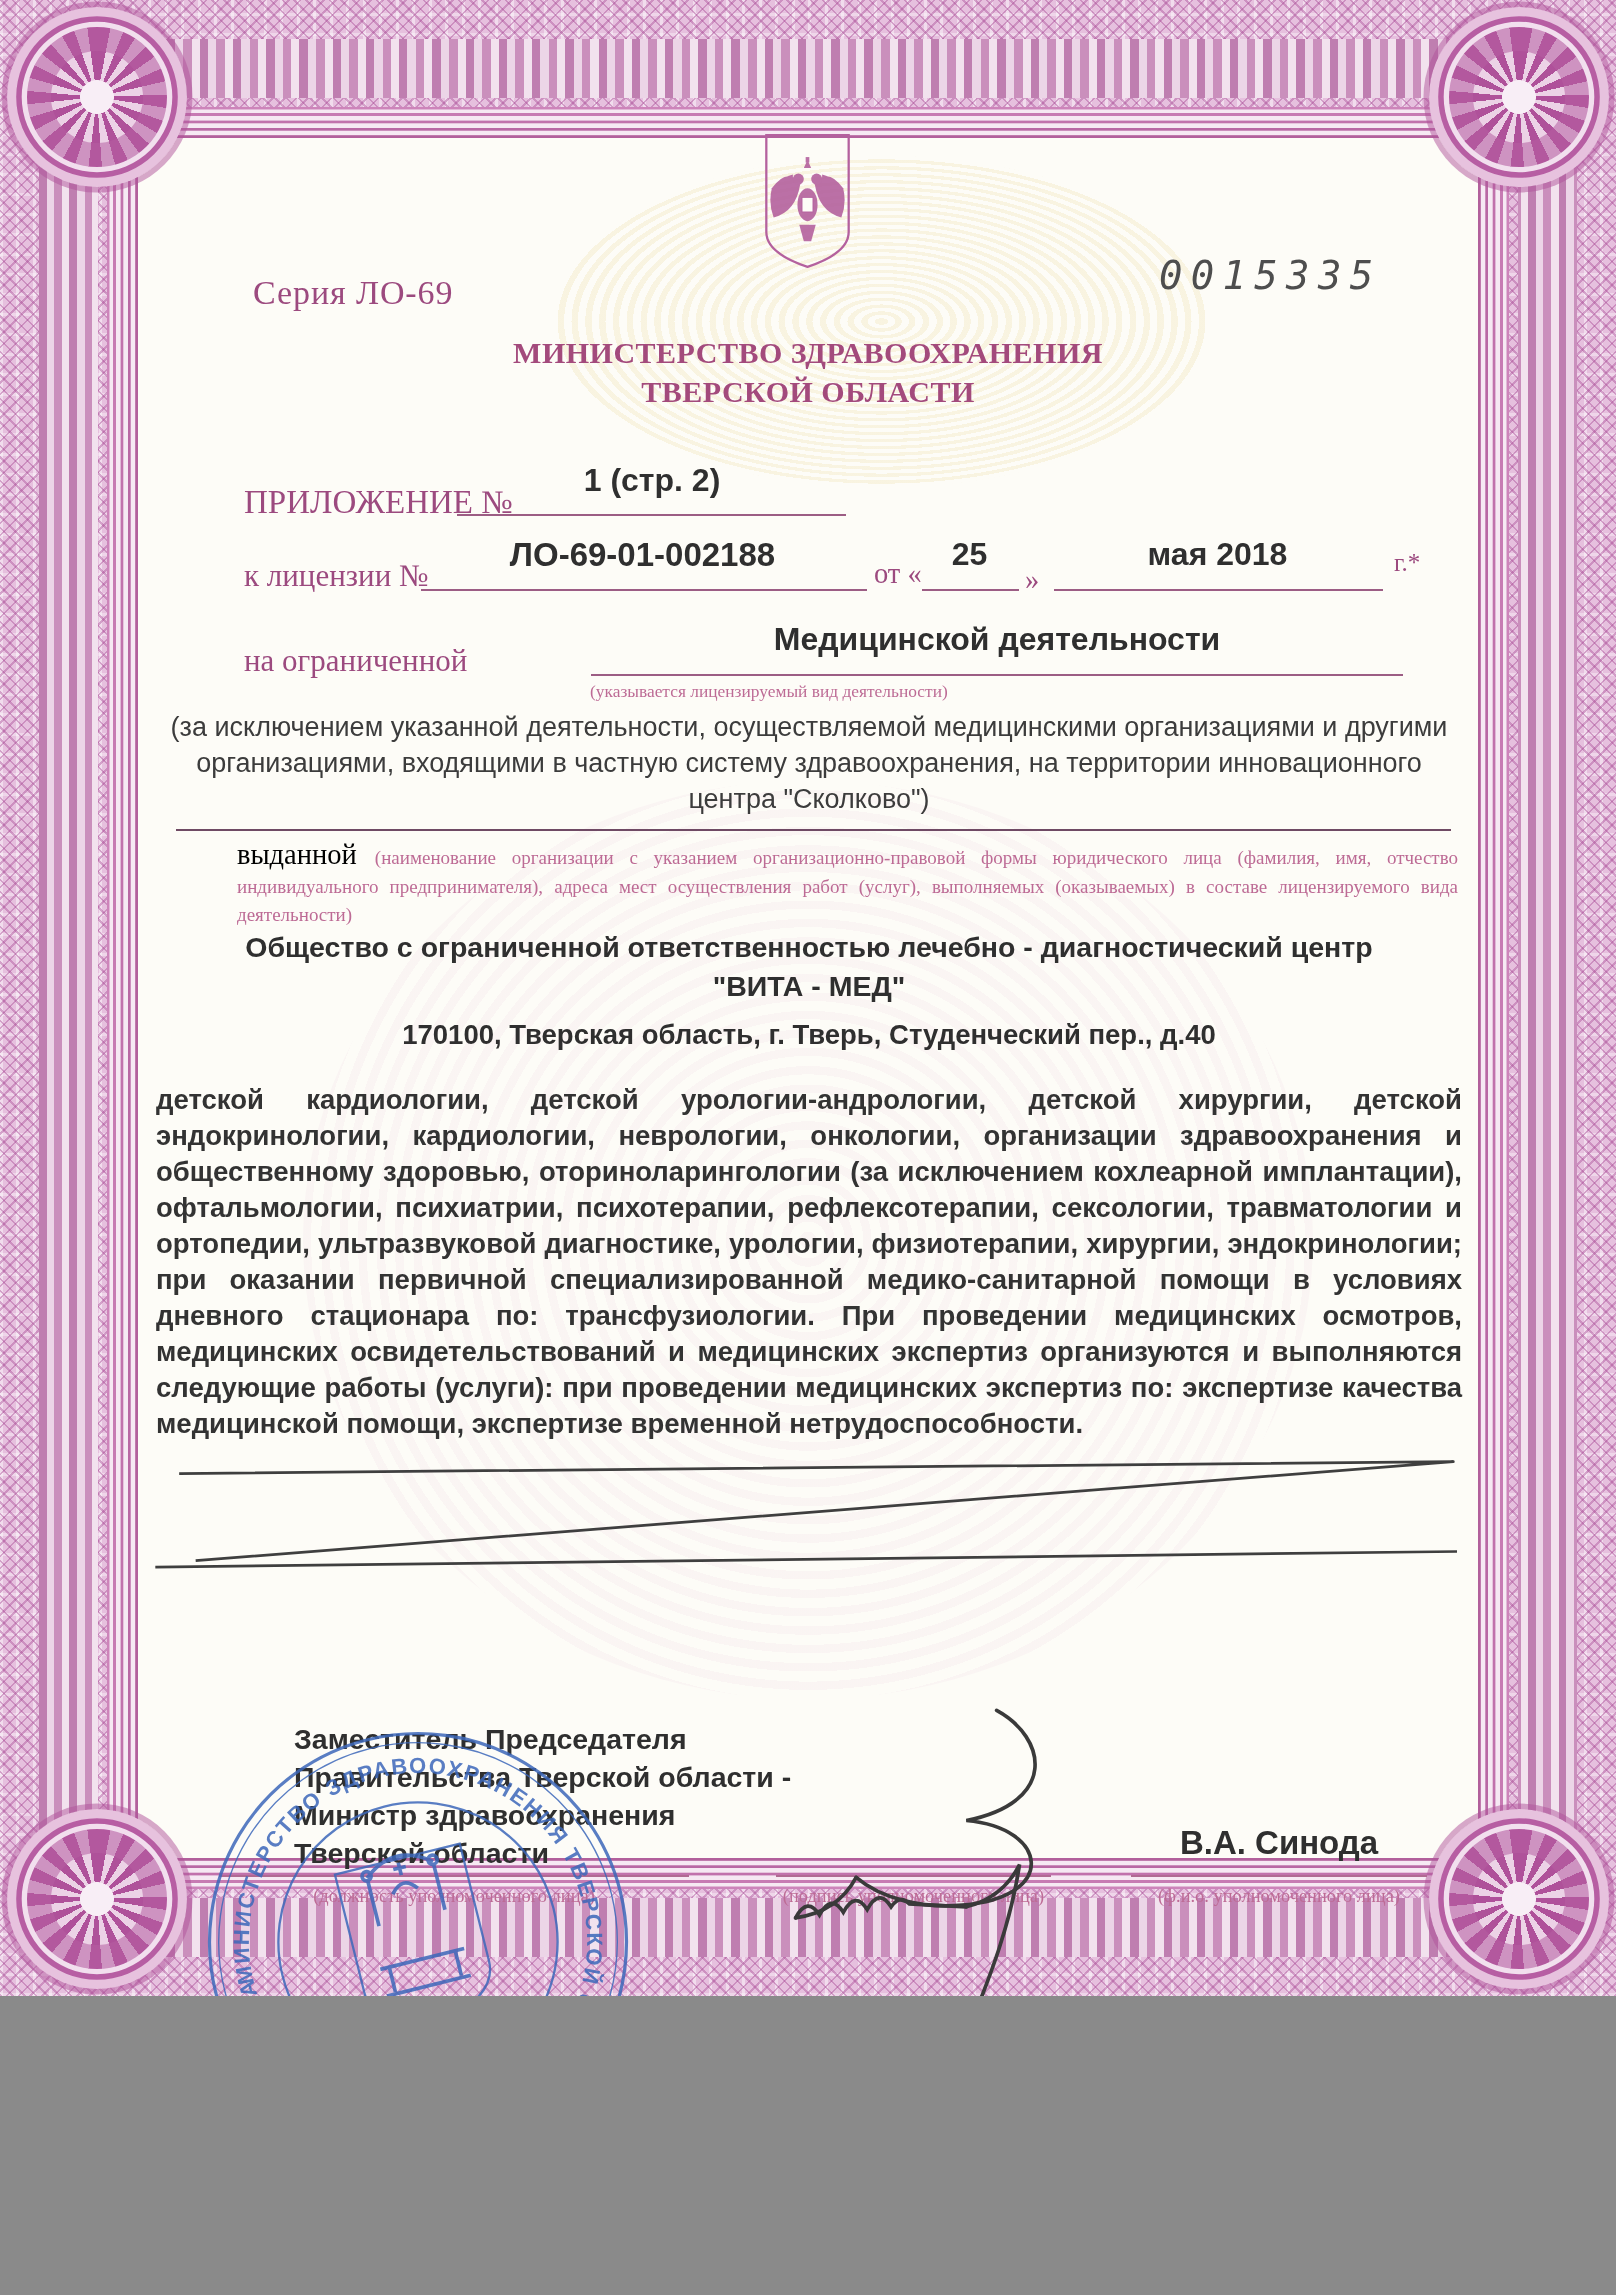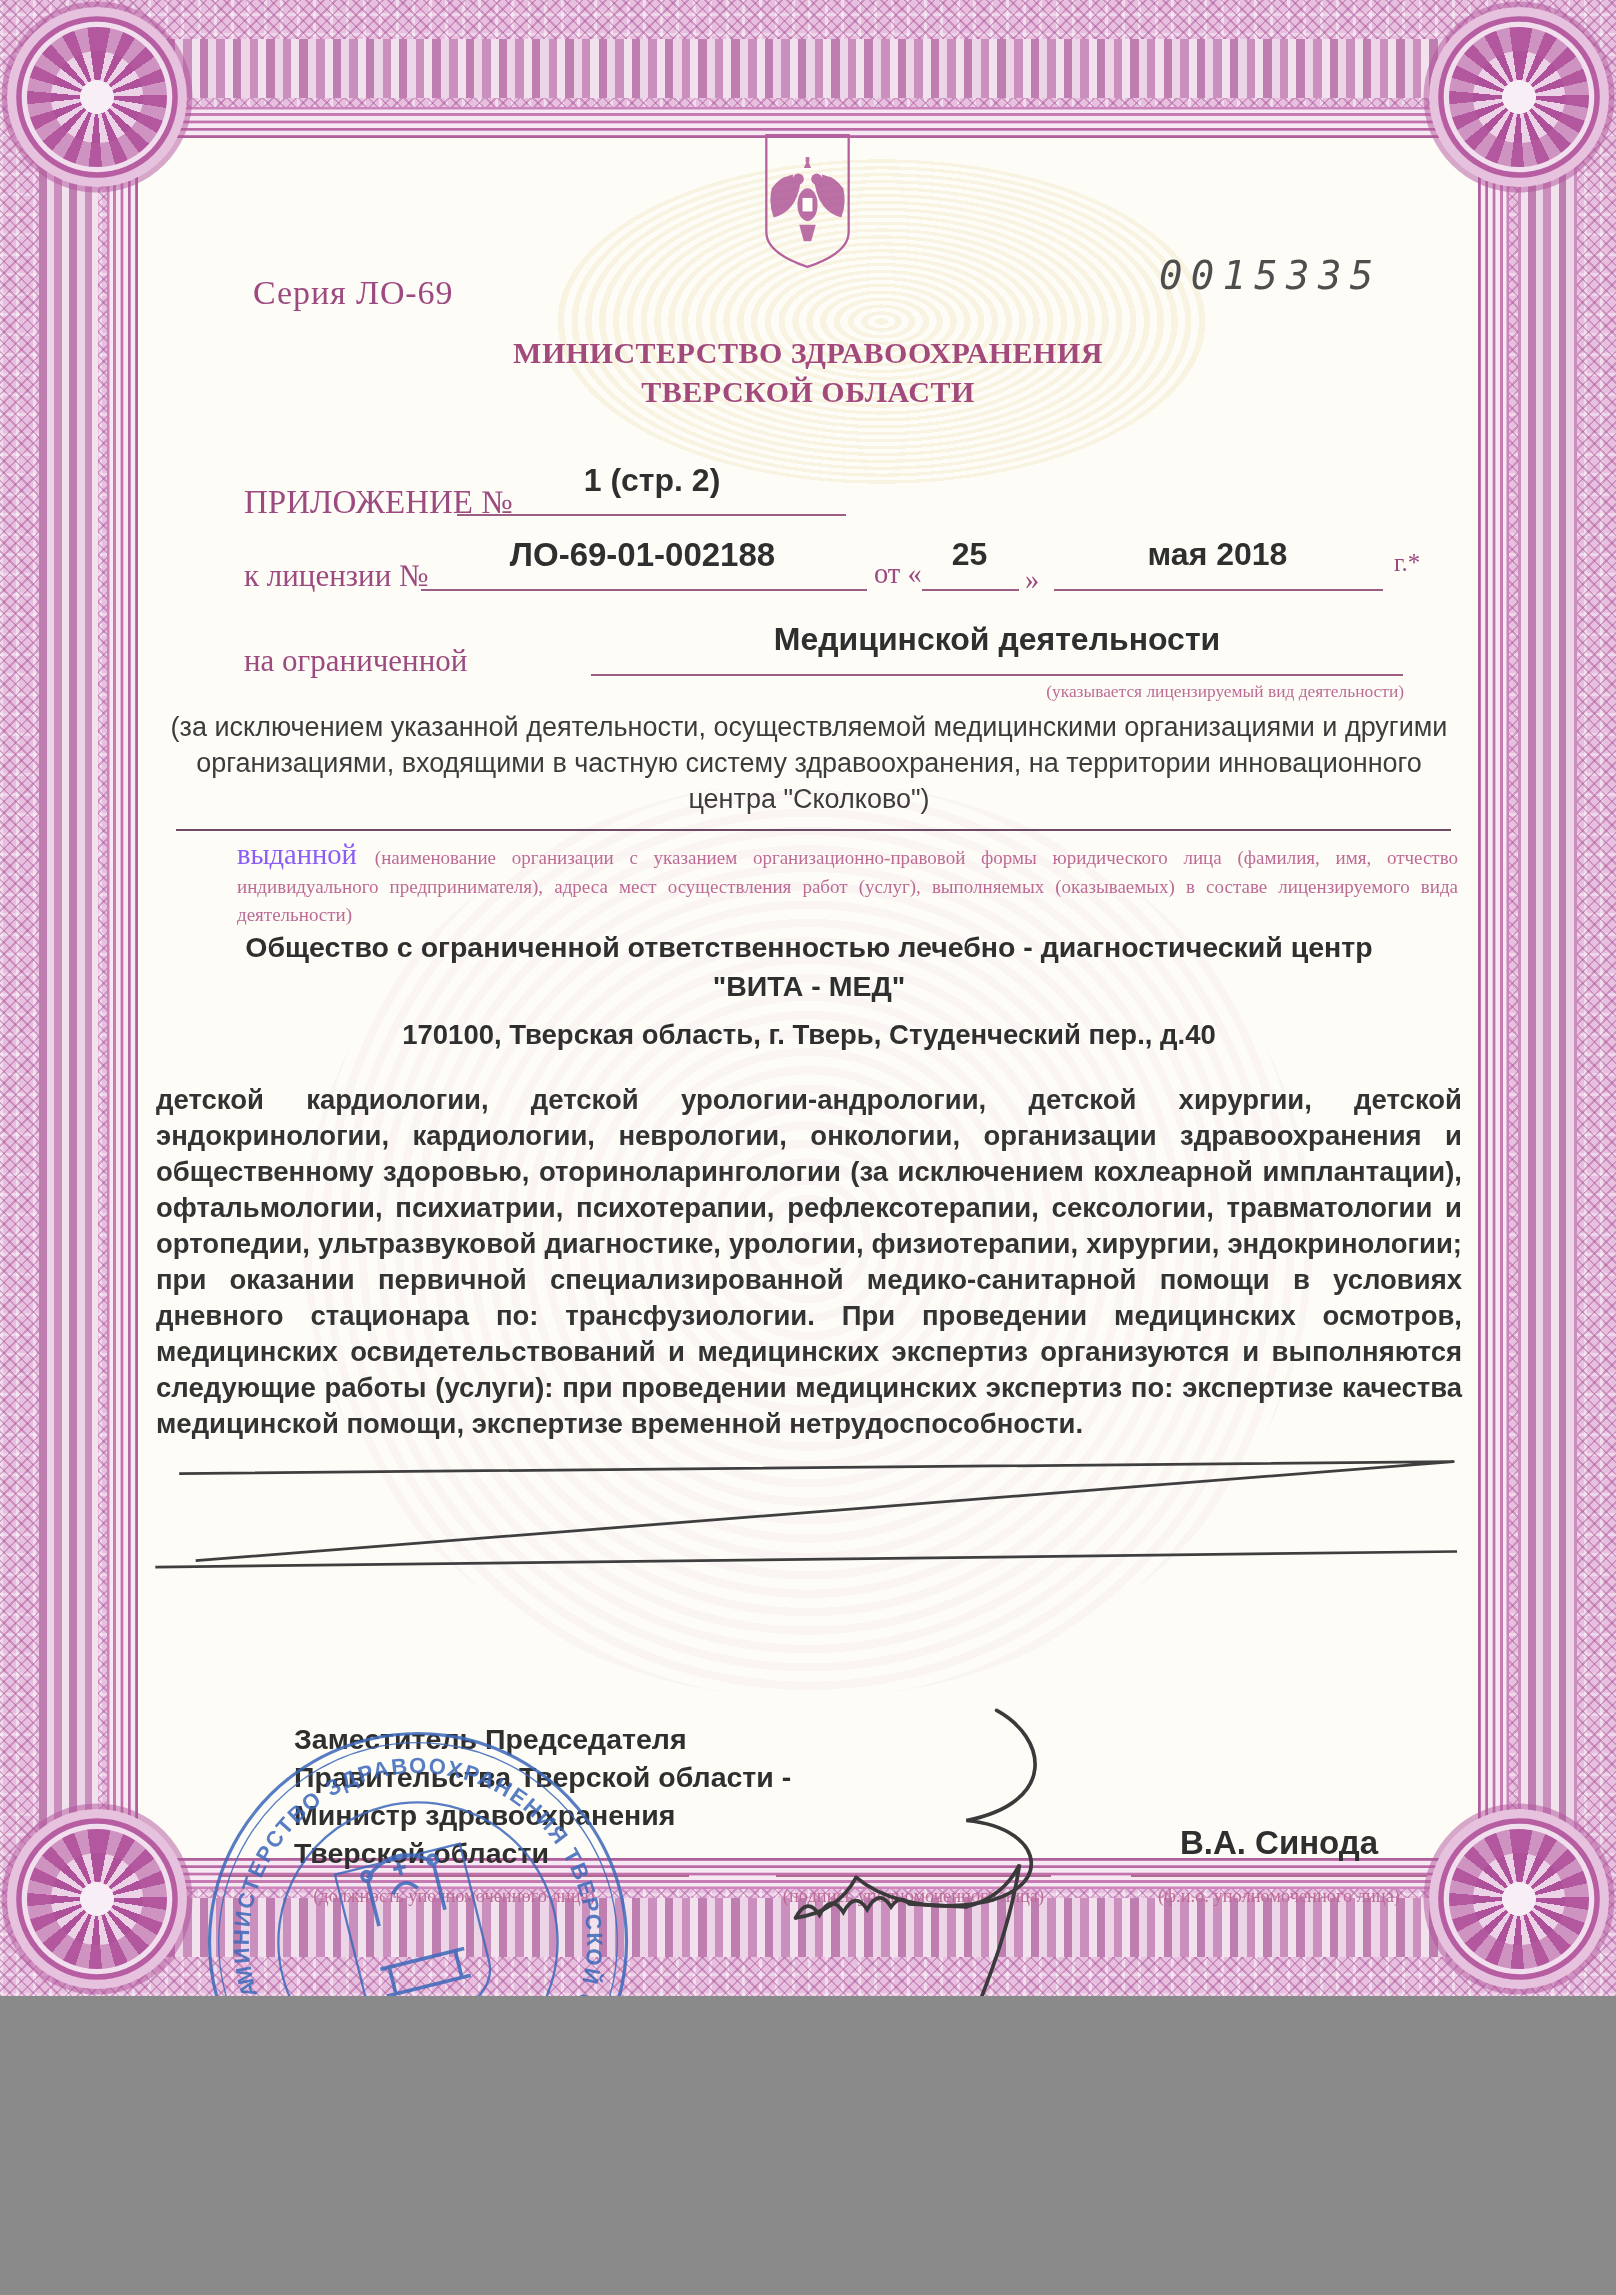--- a/index.html
+++ b/index.html
@@ -74,25 +74,25 @@
   .val-annex{left:459px;top:462px;width:386px;text-align:center;font-size:32px;}
   .lbl-lic{left:244px;top:558px;font-size:31px;}
   .val-lic{left:422px;top:536px;width:441px;text-align:center;font-size:33px;}
   .lbl-ot{left:874px;top:558px;font-size:28.5px;}
   .val-day{left:920px;top:536px;width:99px;text-align:center;font-size:32px;}
   .q-close{left:1025px;top:564px;font-size:28.5px;}
   .val-month{left:1054px;top:536px;width:327px;text-align:center;font-size:32px;}
   .lbl-g{left:1394px;top:549px;font-size:25px;}
   .lbl-act{left:244px;top:643px;font-size:31px;}
   .val-act{left:590px;top:621px;width:814px;text-align:center;font-size:32px;}
-  .hint-act{left:590px;top:681px;width:814px;text-align:right;font-size:17.4px;}
+  .hint-act{left:590px;top:681px;width:814px;text-align:left;font-size:17.4px;}
   .exclusion{left:156px;top:709px;width:1306px;text-align:center;font-size:27px;line-height:36px;color:#3c3c3c;}
   .hr-main{left:176px;top:829px;width:1275px;background:#6f4a64;}
   .issued{left:237px;top:841px;width:1221px;font-size:19px;line-height:28.5px;text-align:justify;}
-  .issued-label{font-size:28.5px;color:#8b5cf6;}
+  .issued-label{font-size:28.5px;color:#000000;}
   .org1{left:156px;top:931px;width:1306px;text-align:center;font-size:28.5px;}
   .org2{left:156px;top:970px;width:1306px;text-align:center;font-size:28.5px;}
   .addr{left:156px;top:1019px;width:1306px;text-align:center;font-size:27.5px;}
   .works{left:156px;top:1082px;width:1306px;font-size:27.5px;line-height:36px;
          font-weight:bold;color:#333;text-align:justify;text-align-last:left;}
   
   .pos-lines{left:294px;top:1708px;width:569px;font-size:28.5px;line-height:38px;margin-top:12px;}
   .sig-line{top:1875px;}
   .l-pos{left:219px;width:470px;}
   .l-sig{left:776px;width:275px;}

